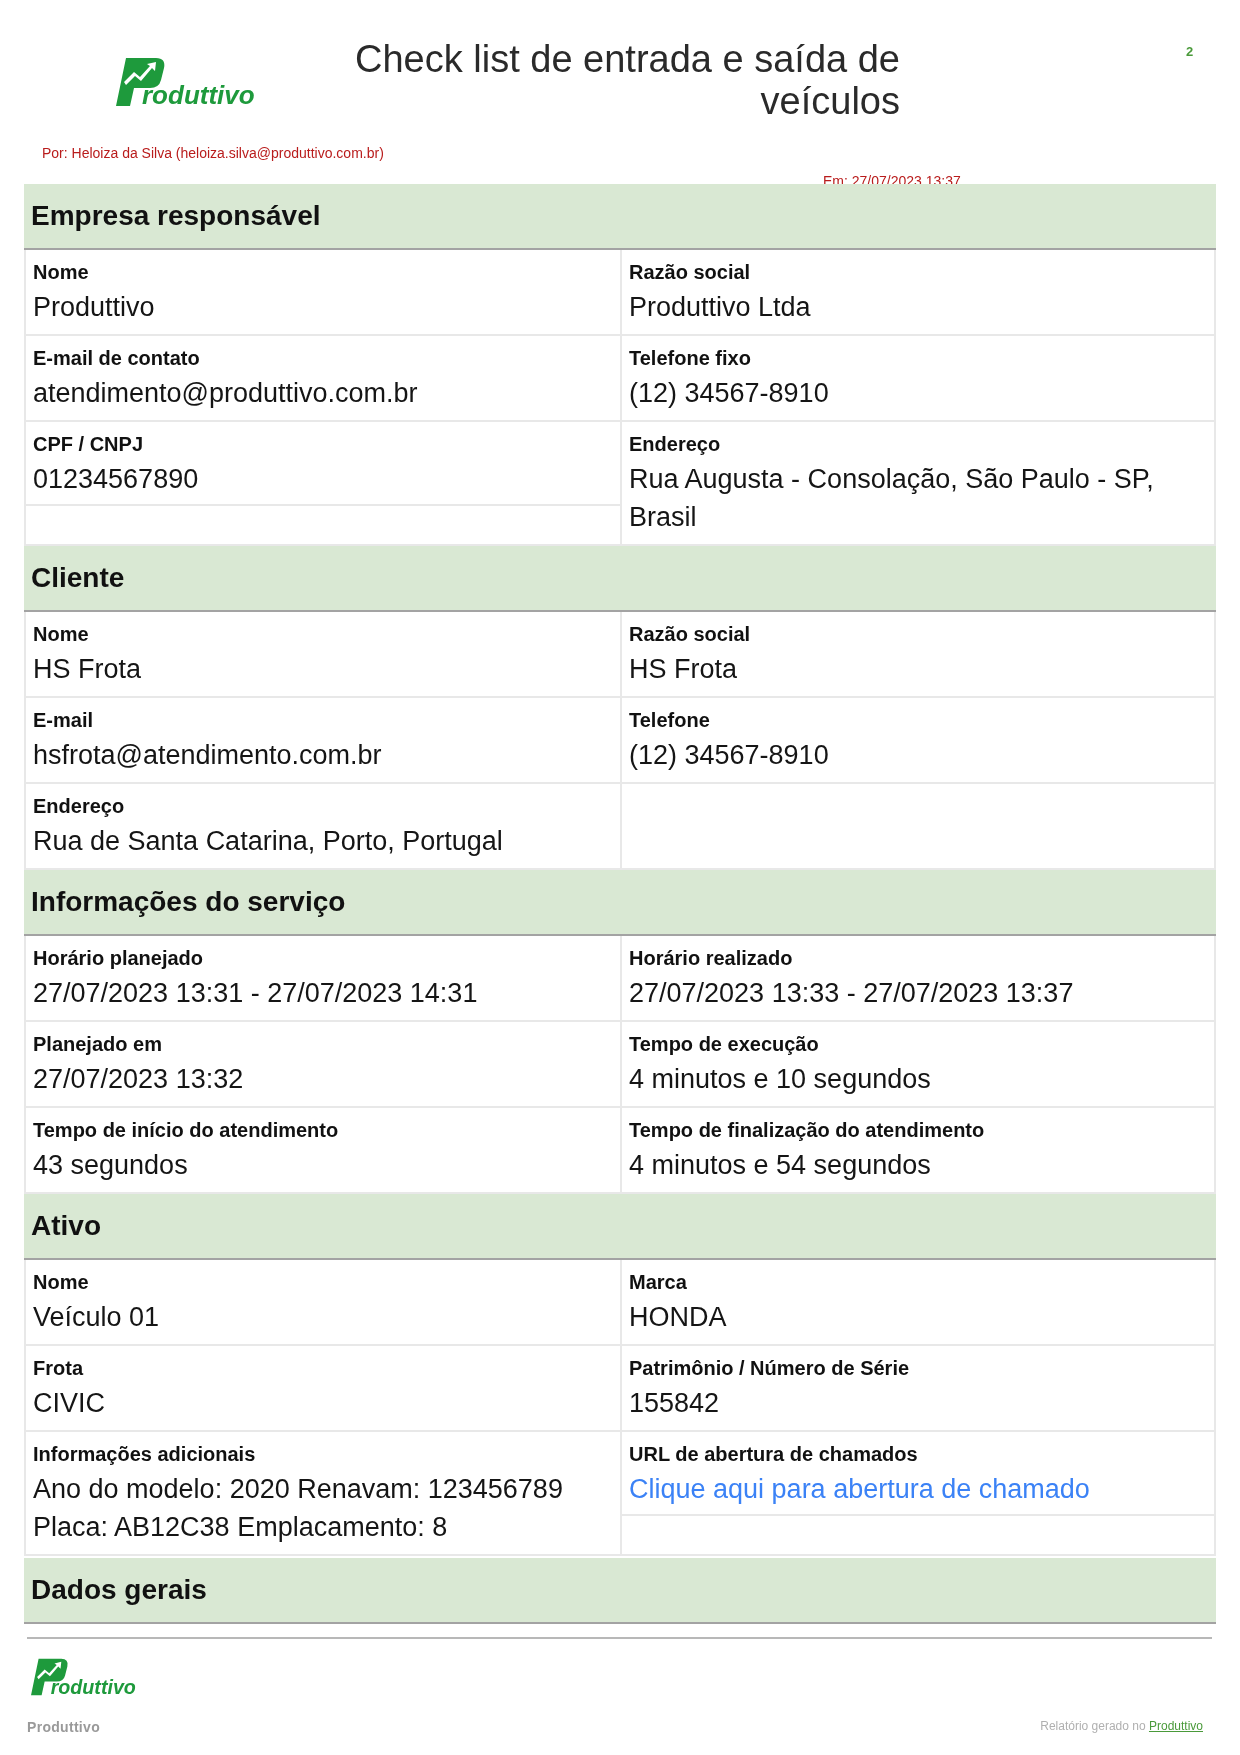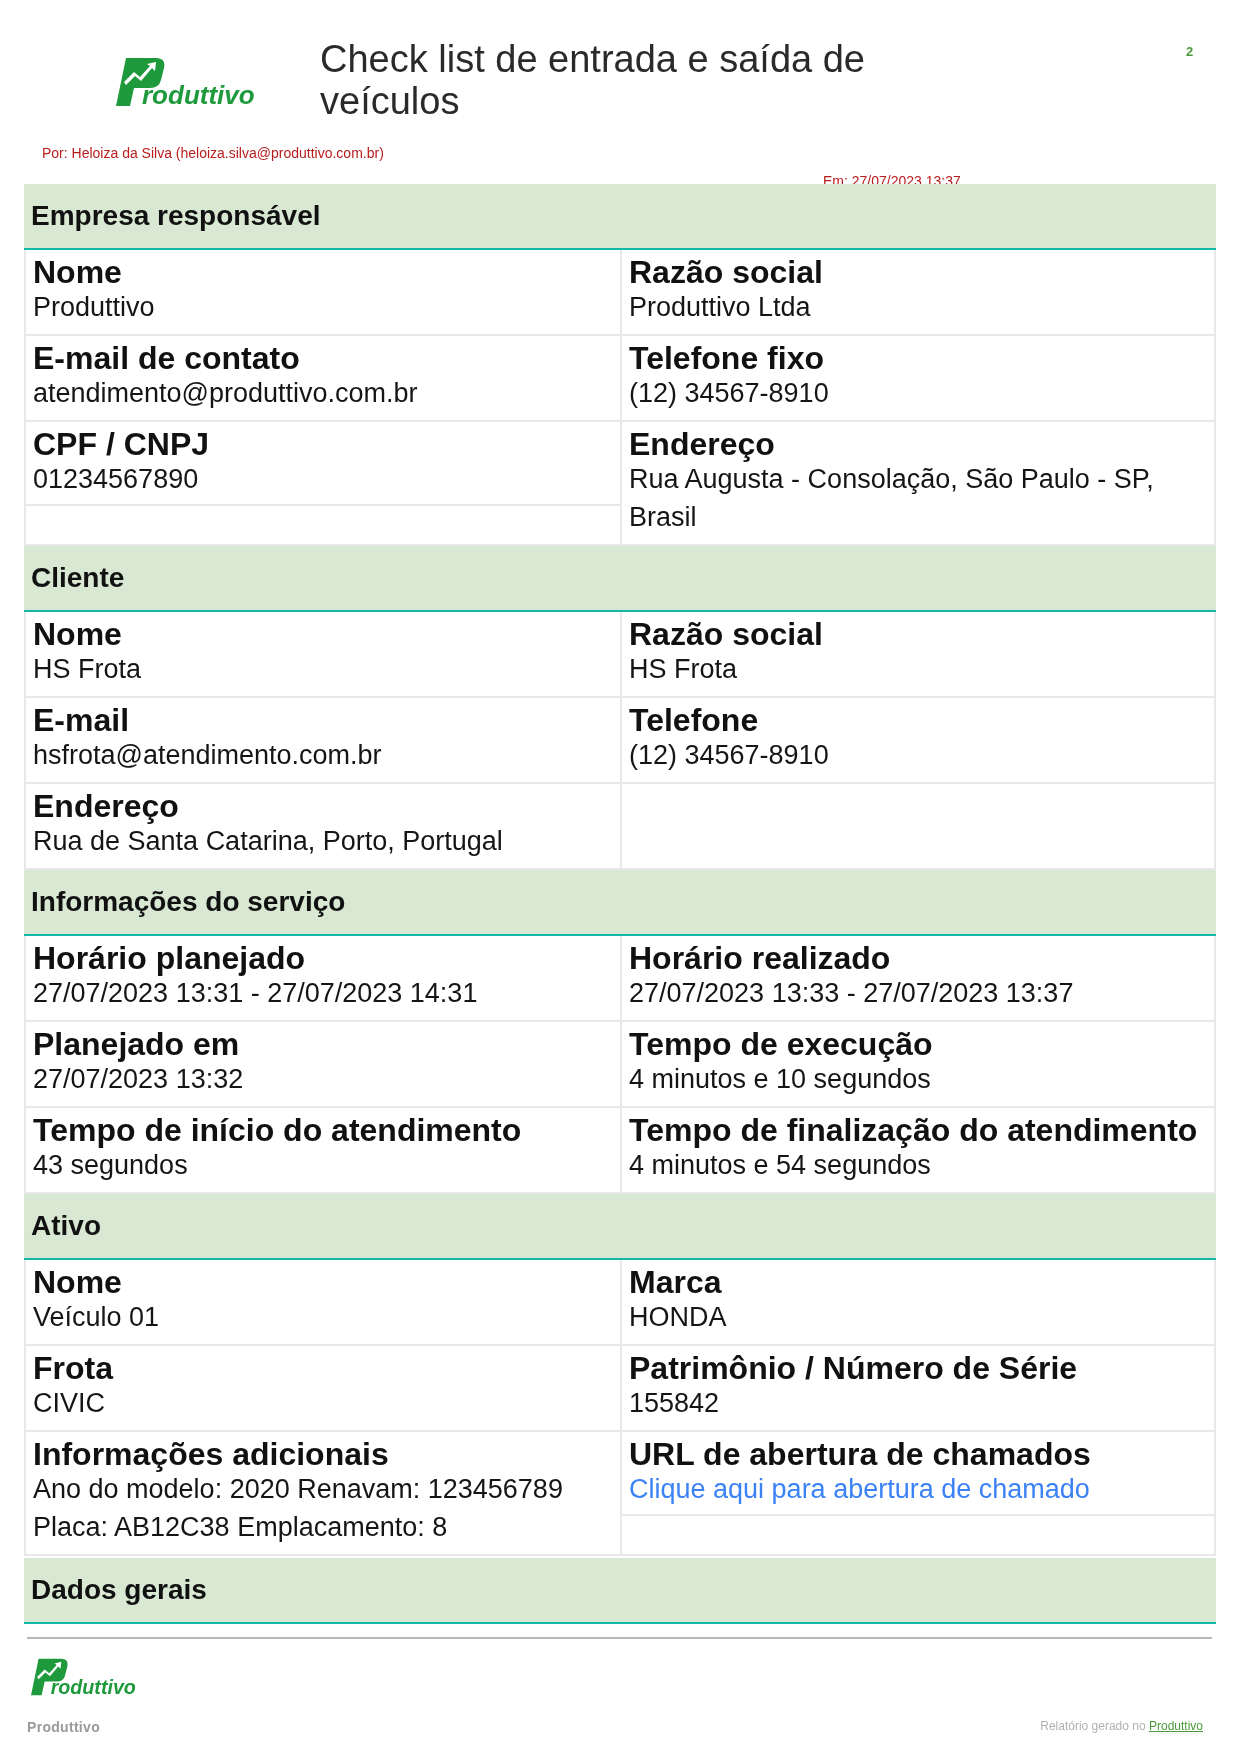--- a/index.html
+++ b/index.html
@@ -4,45 +4,45 @@
 <style>
   html, body { margin: 0; padding: 0; background: #ffffff; }
   body {
     width: 1240px; height: 1755px; position: relative; overflow: hidden;
     font-family: "Liberation Sans", "DejaVu Sans", sans-serif; color: #111;
   }
   .logo { position: absolute; }
   .logo svg { display: block; }
   .doc-title {
     position: absolute; left: 320px; width: 580px; top: 38px;
-    text-align: left; font-size: 38px; line-height: 42px; color: #2a2a2a;
+    text-align: right; font-size: 38px; line-height: 42px; color: #2a2a2a;
     font-weight: normal;
   }
   .page-num {
     position: absolute; left: 1186px; top: 44px; font-size: 13px;
     font-weight: bold; color: #4a9a3a;
   }
   .meta { position: absolute; top: 145px; font-size: 14px; color: #b91c1c; }
   .meta.by { left: 42px; }
   .meta.at { left: 823px; margin-top: 28px; }
 
   .sheet { position: absolute; left: 24px; top: 184px; width: 1192px; }
   .section-header {
     background: #d9e8d3; height: 64px; display: flex; align-items: center;
     padding-left: 7px; font-size: 28px; font-weight: bold; color: #111;
-    border-bottom: 2px solid #14b8a6;
+    border-bottom: 2px solid #a3a3a3;
   }
   .row { display: flex; }
   .cell {
     box-sizing: border-box; width: 50%; min-height: 84px;
     padding: 6px 7px 8px 7px;
     border-left: 2px solid #e8e8e8; border-bottom: 2px solid #e8e8e8;
   }
   .cell:last-child { border-right: 2px solid #e8e8e8; }
-  .cell .label { font-size: 32px; font-weight: bold; line-height: 32px; }
+  .cell .label { font-size: 20px; font-weight: bold; line-height: 32px; }
   .cell .value { font-size: 27px; line-height: 38px; color: #151515; }
   .cell .value.link { color: #3b82f6; cursor: pointer; }
   .tall { min-height: 122px; }
 
   .footer-line {
     position: absolute; left: 27px; width: 1185px; top: 1637px;
     height: 2px; background: #b8b8b8;
   }
   .footer-logo { position: absolute; left: 28px; top: 1657px; }
   .footer-left {

